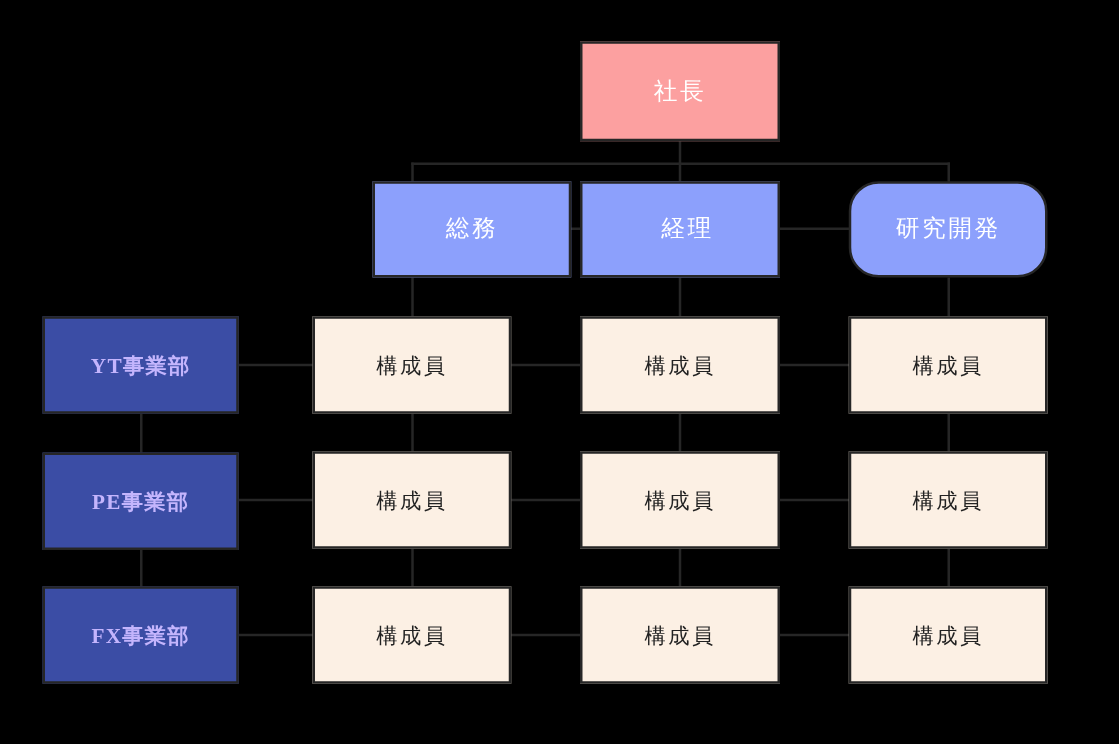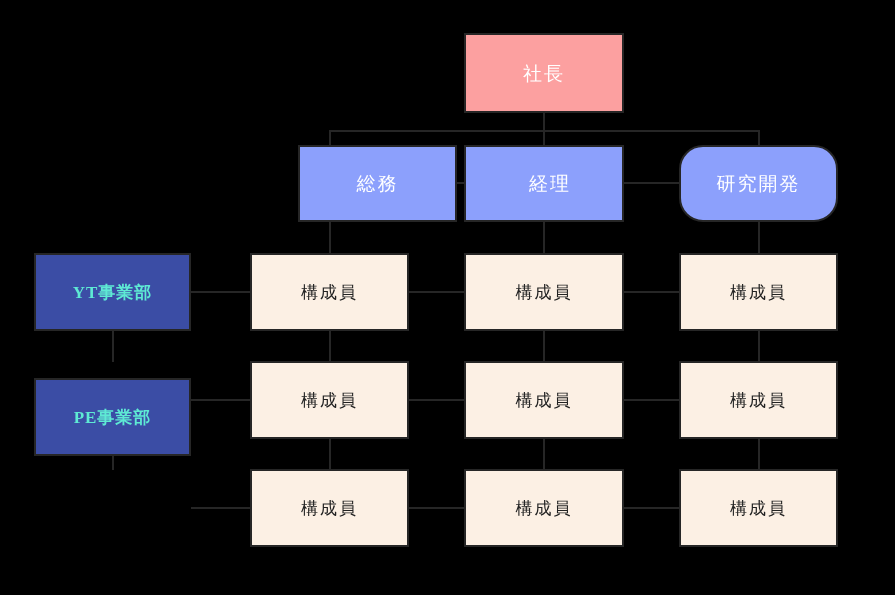--- a/index.html
+++ b/index.html
@@ -50,21 +50,21 @@
     color: #ffffff;
     font-family: "Liberation Serif", serif;
     font-size: 19px;
     letter-spacing: 2px;
   }
   
   .node.unit {
     background: #3b4da5;
   }
   .node.unit .node-label {
-    color: #5eead4;
+    color: #c4b5fd;
     font-family: "Liberation Serif", serif;
     font-weight: bold;
     font-size: 17px;
     letter-spacing: 1px;
   }
   
   .node.member {
     background: #fcf0e4;
   }
   .node.member .node-label {
@@ -139,22 +139,25 @@
   <div class="node dept" style="left:464px; top:145px; width:160px; height:77px;padding-left:12px;">
     <span class="node-label">経理</span>
   </div>
   <div class="node dept" style="left:679px; top:145px; width:159px; height:77px;border-radius:24px;">
     <span class="node-label">研究開発</span>
   </div>
 
   <div class="node unit" style="left:34px; top:253px; width:157px; height:78px;">
     <span class="node-label">YT事業部</span>
   </div>
-  <div class="node unit" style="left:34px; top:378px; width:157px; height:78px;">
+  <div class="node unit" style="left:34px; top:362px; width:157px; height:78px;">
     <span class="node-label">PE事業部</span>
+  </div>
+  <div class="node unit" style="left:34px; top:469px; width:157px; height:78px;">
+    <span class="node-label">FX事業部</span>
   </div>
 
   <div class="node member" style="left:250px; top:253px; width:159px; height:78px;">
     <span class="node-label">構成員</span>
   </div>
   <div class="node member" style="left:464px; top:253px; width:160px; height:78px;">
     <span class="node-label">構成員</span>
   </div>
   <div class="node member" style="left:679px; top:253px; width:159px; height:78px;">
     <span class="node-label">構成員</span>

